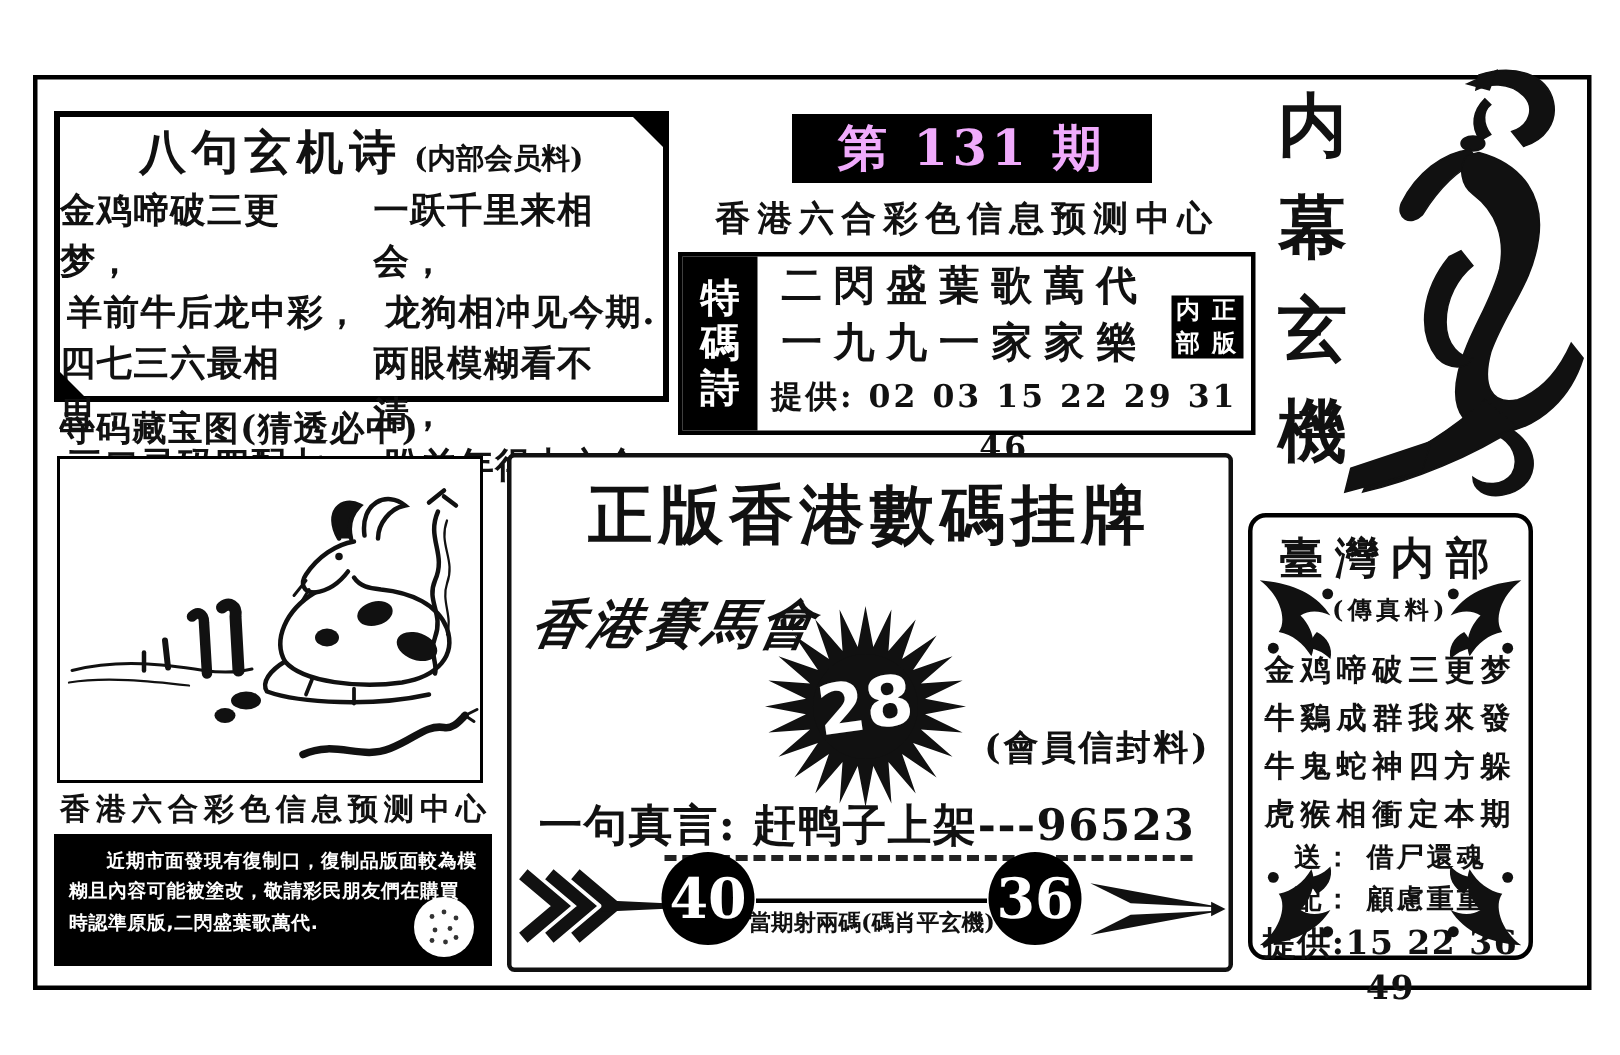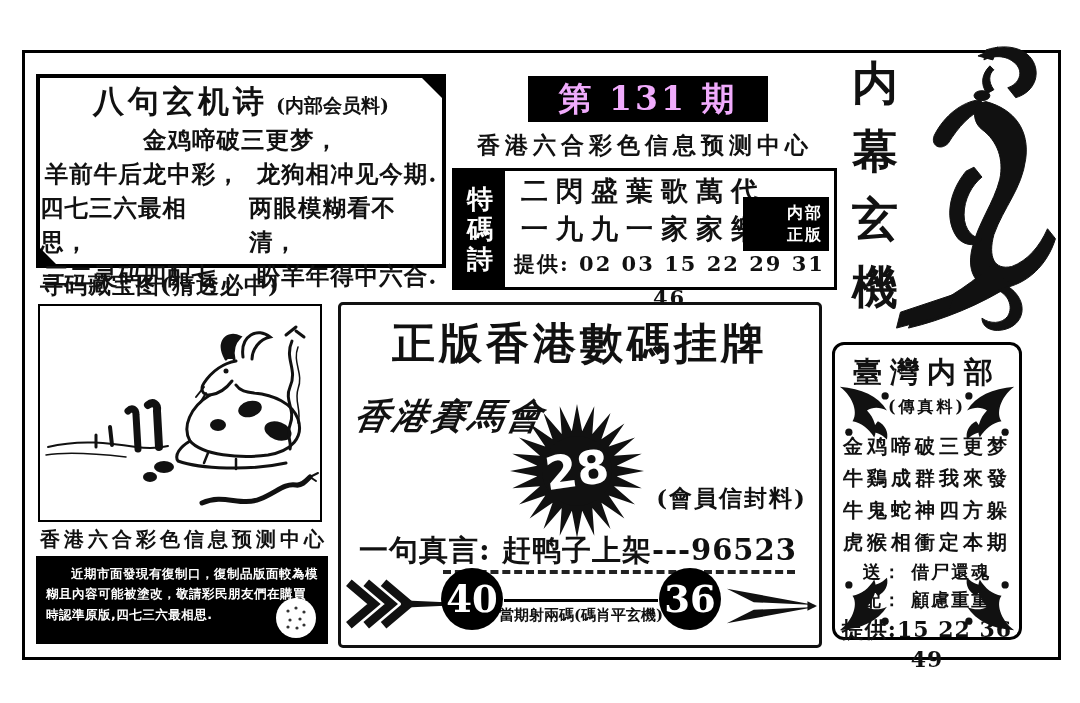--- a/index.html
+++ b/index.html
@@ -41,22 +41,22 @@
   .issue-badge{left:528px;top:76px;width:240px;height:46px;background:#000;color:#f0abfc;
     display:flex;align-items:center;justify-content:center;font-size:33px;letter-spacing:3px;}
   .center-caption-top{left:450px;top:130px;width:390px;text-align:center;font-size:23px;letter-spacing:5px;}
 
   
   .special-box{left:452px;top:168px;width:385px;height:122px;border:3px solid #000;box-sizing:border-box;display:flex;background:#fff;}
   .special-strip{width:50px;background:#000;color:#fff;display:flex;flex-direction:column;align-items:center;
     justify-content:center;gap:4px;font-size:26px;line-height:1;}
   .special-content{flex:1;position:relative;text-align:center;}
   .special-line{font-size:27px;line-height:36px;letter-spacing:8px;padding-right:52px;margin-top:2px;}
-  .inner-badge{position:absolute;right:5px;top:26px;width:48px;height:54px;background:#000;color:#fff;
-    display:flex;flex-direction:column;align-items:center;justify-content:center;font-size:16px;line-height:1.35;letter-spacing:2px;padding-left:38px;}
+  .inner-badge{position:absolute;right:5px;top:26px;width:48px;height:42px;background:#000;color:#fff;
+    display:flex;align-items:center;justify-content:center;font-size:16px;line-height:1.35;letter-spacing:2px;}
   .special-provide{font-size:21px;line-height:34px;letter-spacing:2px;}
 
   
   .masthead-title{left:846px;top:58px;width:58px;display:flex;flex-direction:column;align-items:center;gap:18px;
     font-size:46px;line-height:50px;}
   .woman{left:890px;top:44px;width:168px;height:298px;}
   .woman svg{width:100%;height:100%;}
 
   
   .board{left:338px;top:302px;width:484px;height:346px;border:3px solid #111;border-radius:5px;box-sizing:border-box;background:#fff;}
@@ -98,20 +98,21 @@
 
 <div class="abs poem-box serif b">
   <div class="abs ink-tr"></div>
   <div class="abs ink-bl"></div>
   <div class="poem-title-row">
     <span class="poem-title">八句玄机诗</span>
     <span class="poem-note">(内部会员料)</span>
   </div>
   <div class="poem-line">
     <span>金鸡啼破三更梦，</span>
+    <span>一跃千里来相会，</span>
   </div>
   <div class="poem-line">
     <span>羊前牛后龙中彩，</span>
     <span>龙狗相冲见今期.</span>
   </div>
   <div class="poem-line">
     <span>四七三六最相思，</span>
     <span>两眼模糊看不清，</span>
   </div>
   <div class="poem-line">
@@ -147,21 +148,21 @@
       <path d="M258,40 C252,56 264,66 258,82 C254,94 262,104 258,116" stroke-width="1.5"></path>
       <path d="M246,28 l10,-8 M256,24 l8,6" stroke-width="3"></path>
       <path d="M162,196 C184,186 200,200 220,192 C236,186 244,176 256,178 C262,179 266,174 270,170" stroke-width="5"></path>
       <path d="M270,170 l8,-4 M270,170 l6,4" stroke-width="2"></path>
     </g>
   </svg>
 </div>
 <div class="abs center-caption-left serif b">香港六合彩色信息预测中心</div>
 
 <div class="abs warning-box b">
-  <div class="warning-text">近期市面發現有復制口，復制品版面較為模糊且內容可能被塗改，敬請彩民朋友們在購買時認準原版,四七三六最相思.</div>
+  <div class="warning-text">近期市面發現有復制口，復制品版面較為模糊且內容可能被塗改，敬請彩民朋友們在購買時認準原版,二閃盛葉歌萬代.</div>
   <div class="abs seal">
     <svg viewBox="0 0 40 40">
       <g fill="#333">
         <circle cx="12" cy="13" r="1.6"></circle>
           <circle cx="20" cy="10" r="1.6"></circle>
           <circle cx="28" cy="14" r="1.6"></circle>
         <circle cx="14" cy="22" r="1.6"></circle>
           <circle cx="24" cy="21" r="1.6"></circle>
         <circle cx="12" cy="29" r="1.6"></circle>
           <circle cx="21" cy="30" r="1.6"></circle>

